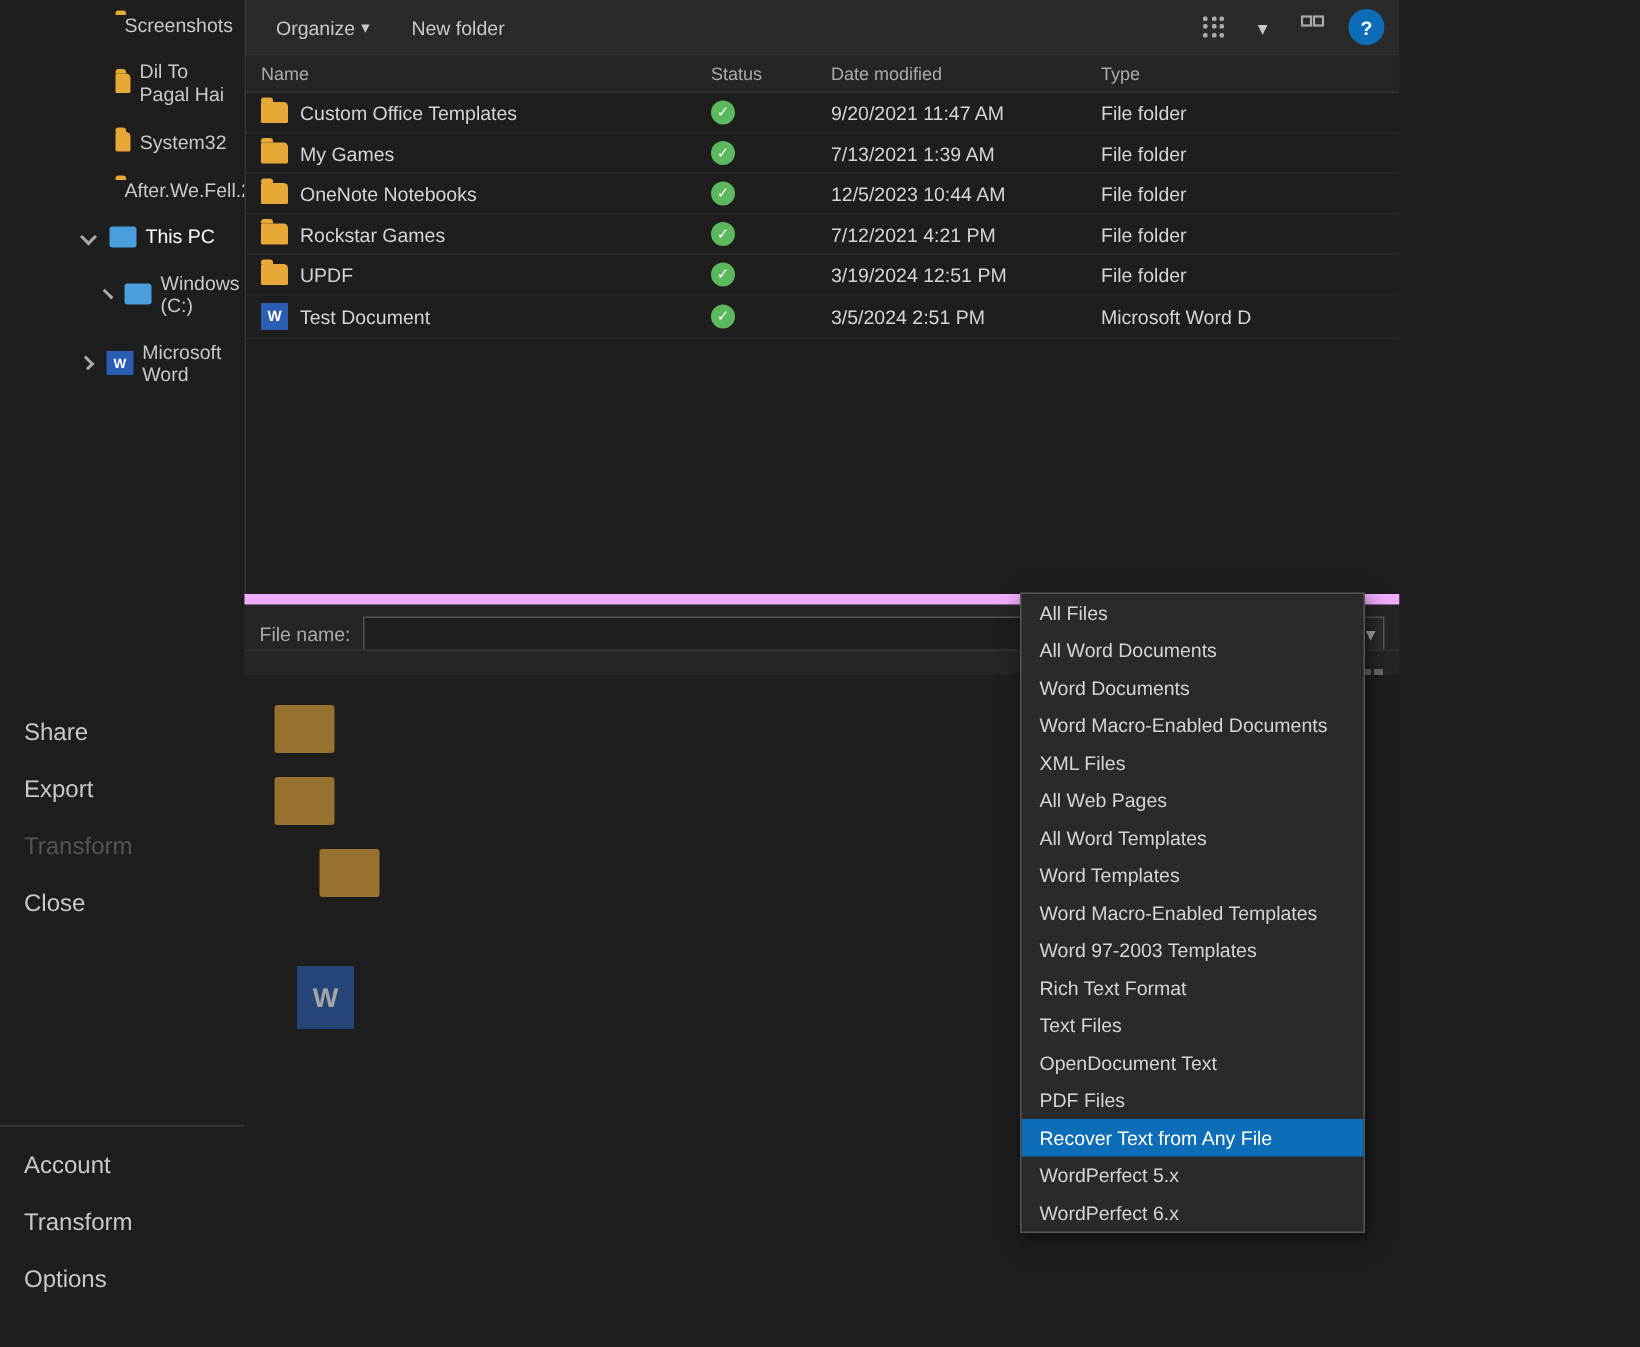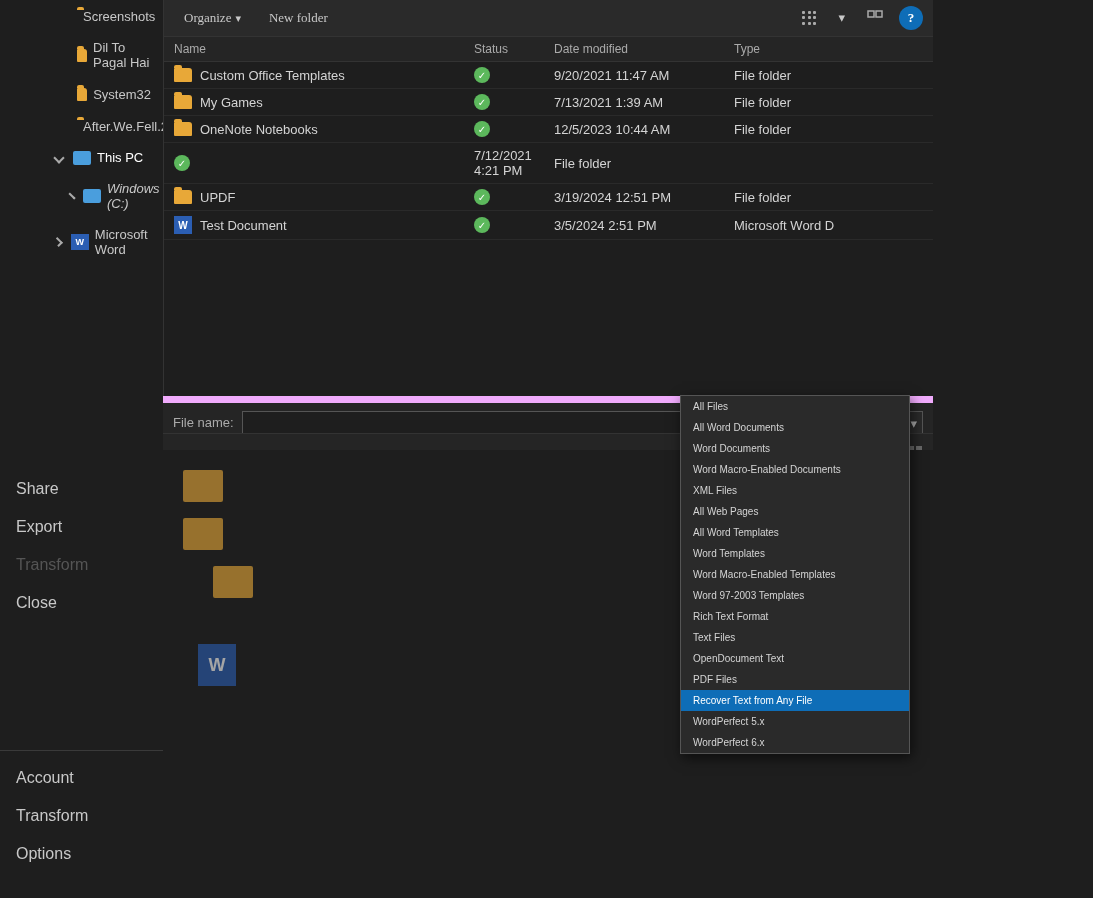--- a/index.html
+++ b/index.html
@@ -94,21 +94,20 @@
       display: flex;
       align-items: center;
       gap: 4px;
       padding: 4px 10px;
       background: transparent;
       border: none;
       color: #c8c8c8;
       cursor: pointer;
       font-size: 13px;
       border-radius: 2px;
-      font-family: Liberation Serif, serif;
     }
 
     
     .file-header {
       display: grid;
       grid-template-columns: 300px 80px 180px 1fr;
       padding: 5px 10px;
       border-bottom: 1px solid #333;
       color: #aaa;
       font-size: 12px;
@@ -286,21 +285,21 @@
       background: #2a2a2a;
       border: 1px solid #555;
       z-index: 100;
       box-shadow: 2px 4px 12px rgba(0,0,0,0.6);
     }
 
     .dropdown-item {
       padding: 5px 12px;
       cursor: pointer;
       color: #d4d4d4;
-      font-size: 10px;
+      font-size: 13px;
       white-space: nowrap;
     }
     .dropdown-item.selected {
       background: #0e6db7;
       color: white;
     }
 
     
     .right-panel {
       position: absolute;
@@ -380,21 +379,21 @@
       <div class="folder-icon-yellow"></div>
       <span>After.We.Fell.202</span>
     </div>
 
     <div class="nav-item" style="color:#fff;">
       <span style="border-right:2px solid #aaa;border-bottom:2px solid #aaa;transform:rotate(45deg);display:inline-block;width:8px;height:8px;margin-right:4px;"></span>
       <div style="width:18px;height:14px;background:#4a9edd;border-radius:2px;flex-shrink:0;"></div>
       <span>This PC</span>
     </div>
 
-    <div class="nav-item" style="padding-left:28px;font-style:italic;">
+    <div class="nav-item" style="padding-left:28px;">
       <span style="border-right:2px solid #aaa;border-bottom:2px solid #aaa;transform:rotate(-45deg);display:inline-block;width:8px;height:8px;margin-right:4px;"></span>
       <div style="width:18px;height:14px;background:#4a9edd;border-radius:2px;flex-shrink:0;"></div>
       <span>Windows (C:)</span>
     </div>
 
 
     <div class="nav-item">
       <span style="border-right:2px solid #aaa;border-bottom:2px solid #aaa;transform:rotate(-45deg);display:inline-block;width:8px;height:8px;margin-right:4px;"></span>
       <div style="width:18px;height:16px;background:#2b5eb3;display:flex;align-items:center;justify-content:center;color:white;font-size:9px;font-weight:bold;flex-shrink:0;">W</div>
       <span>Microsoft Word</span>
@@ -472,20 +471,24 @@
         <div class="folder-sm"></div>
         <span>OneNote Notebooks</span>
       </div>
       <div>
           <div class="status-check">✓</div>
         </div>
       <div>12/5/2023 10:44 AM</div>
       <div>File folder</div>
     </div>
     <div class="file-row">
+      <div class="file-name">
+        <div class="folder-sm"></div>
+        <span>Rockstar Games</span>
+      </div>
       <div>
           <div class="status-check">✓</div>
         </div>
       <div>7/12/2021 4:21 PM</div>
       <div>File folder</div>
     </div>
     <div class="file-row">
       <div class="file-name">
         <div class="folder-sm"></div>
         <span>UPDF</span>

